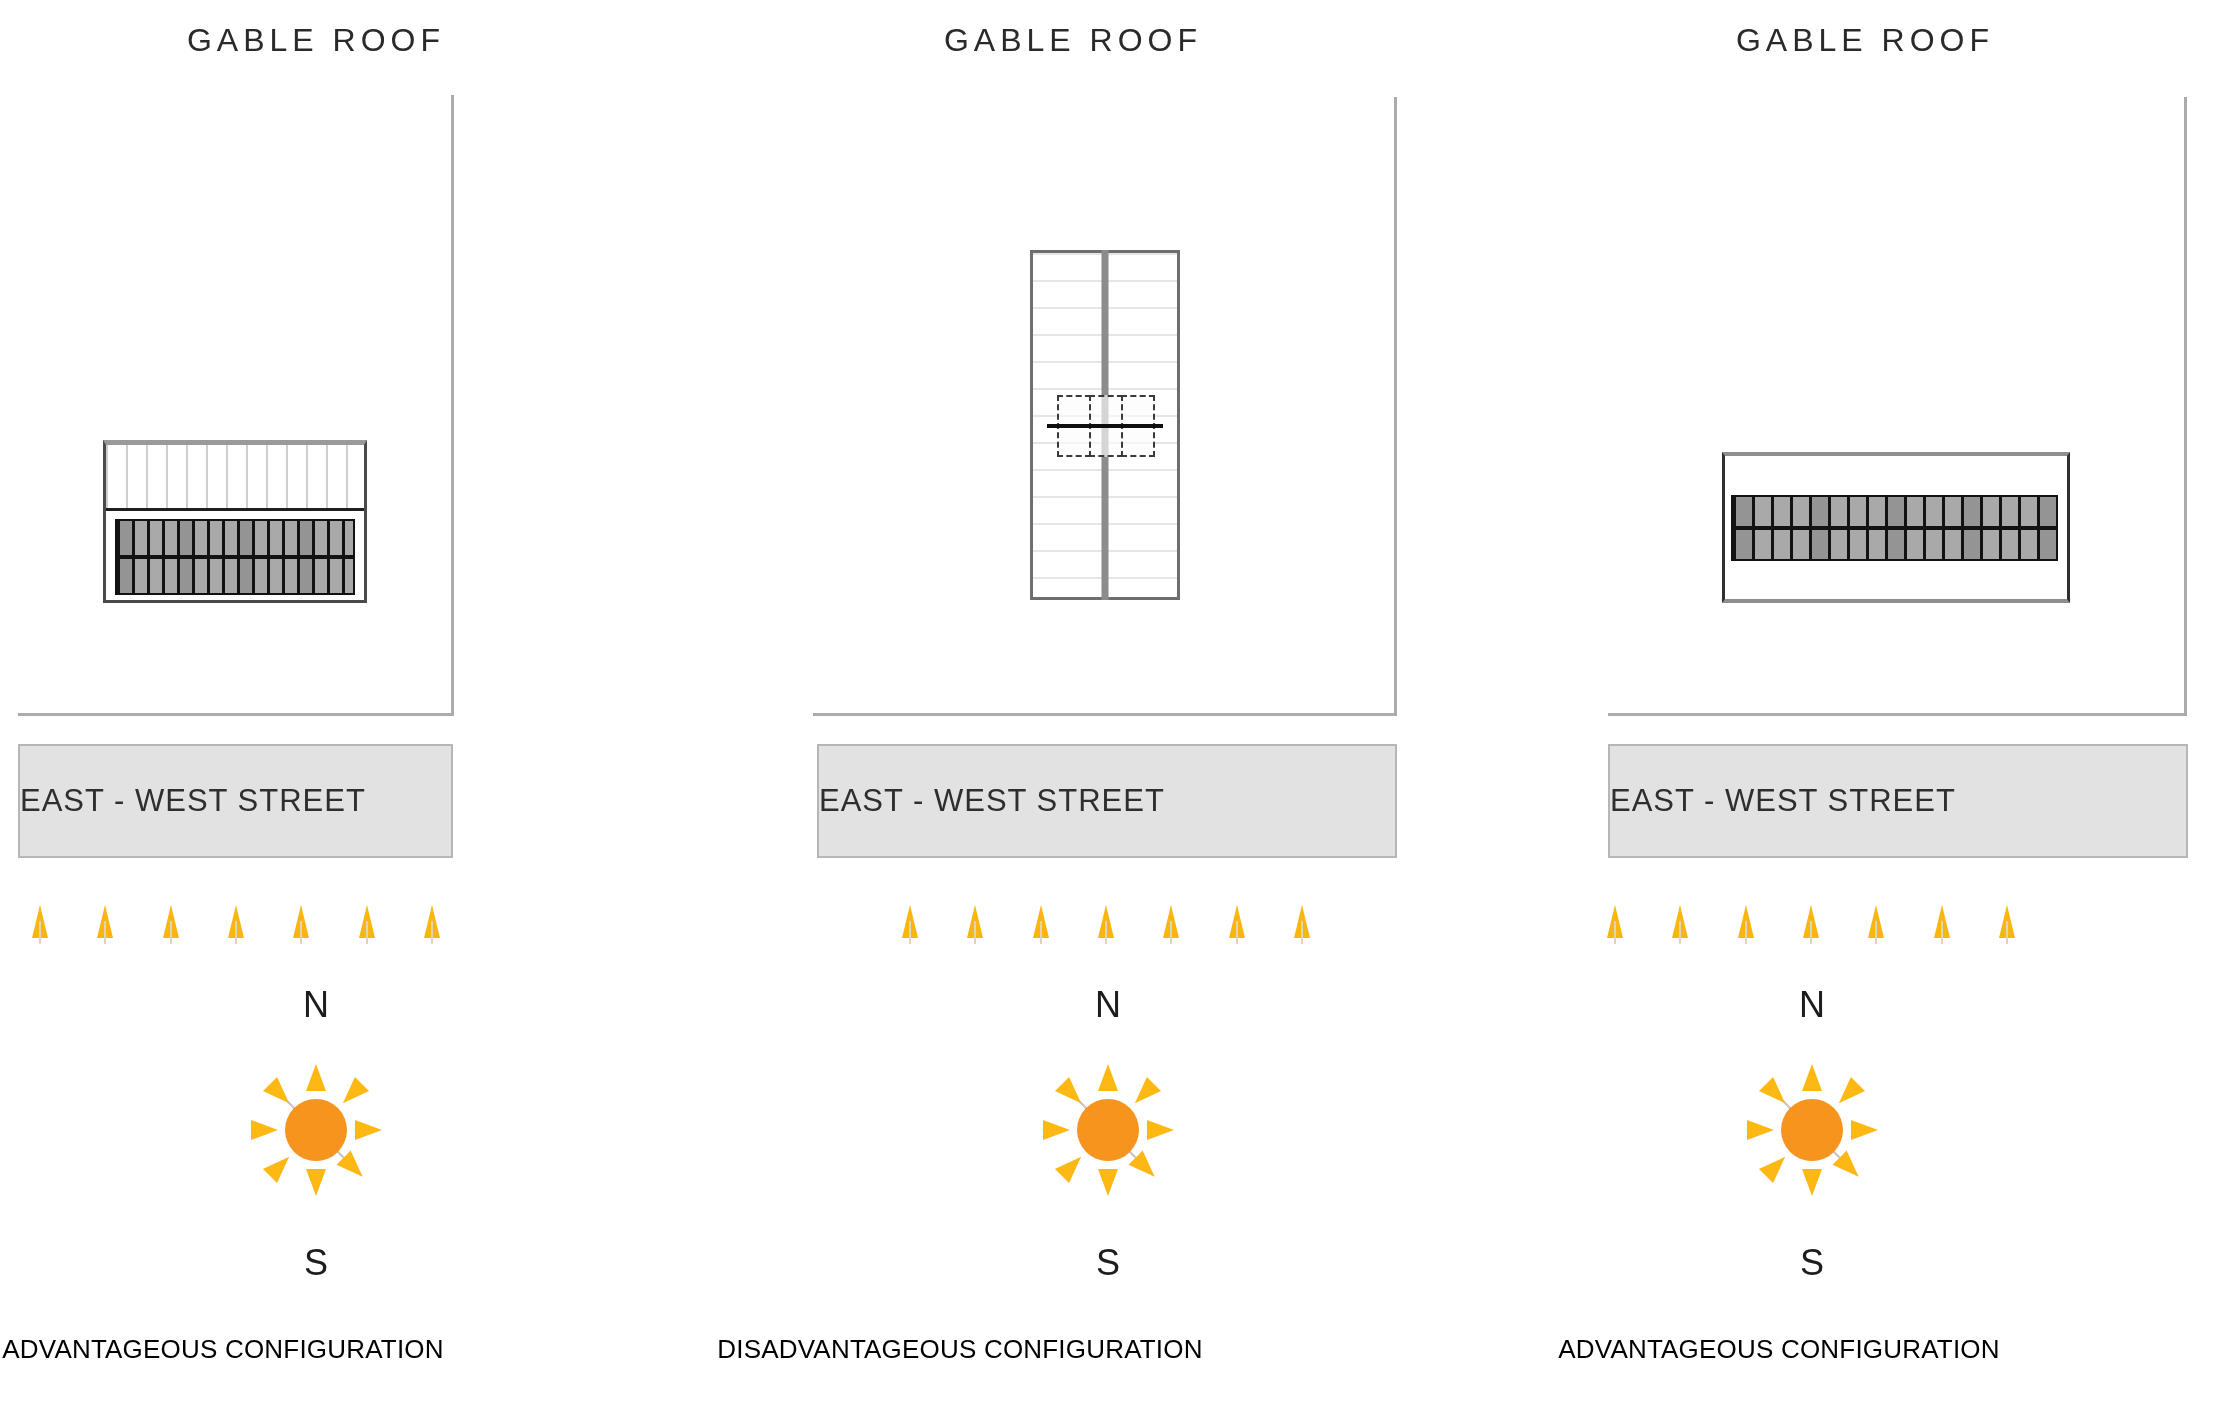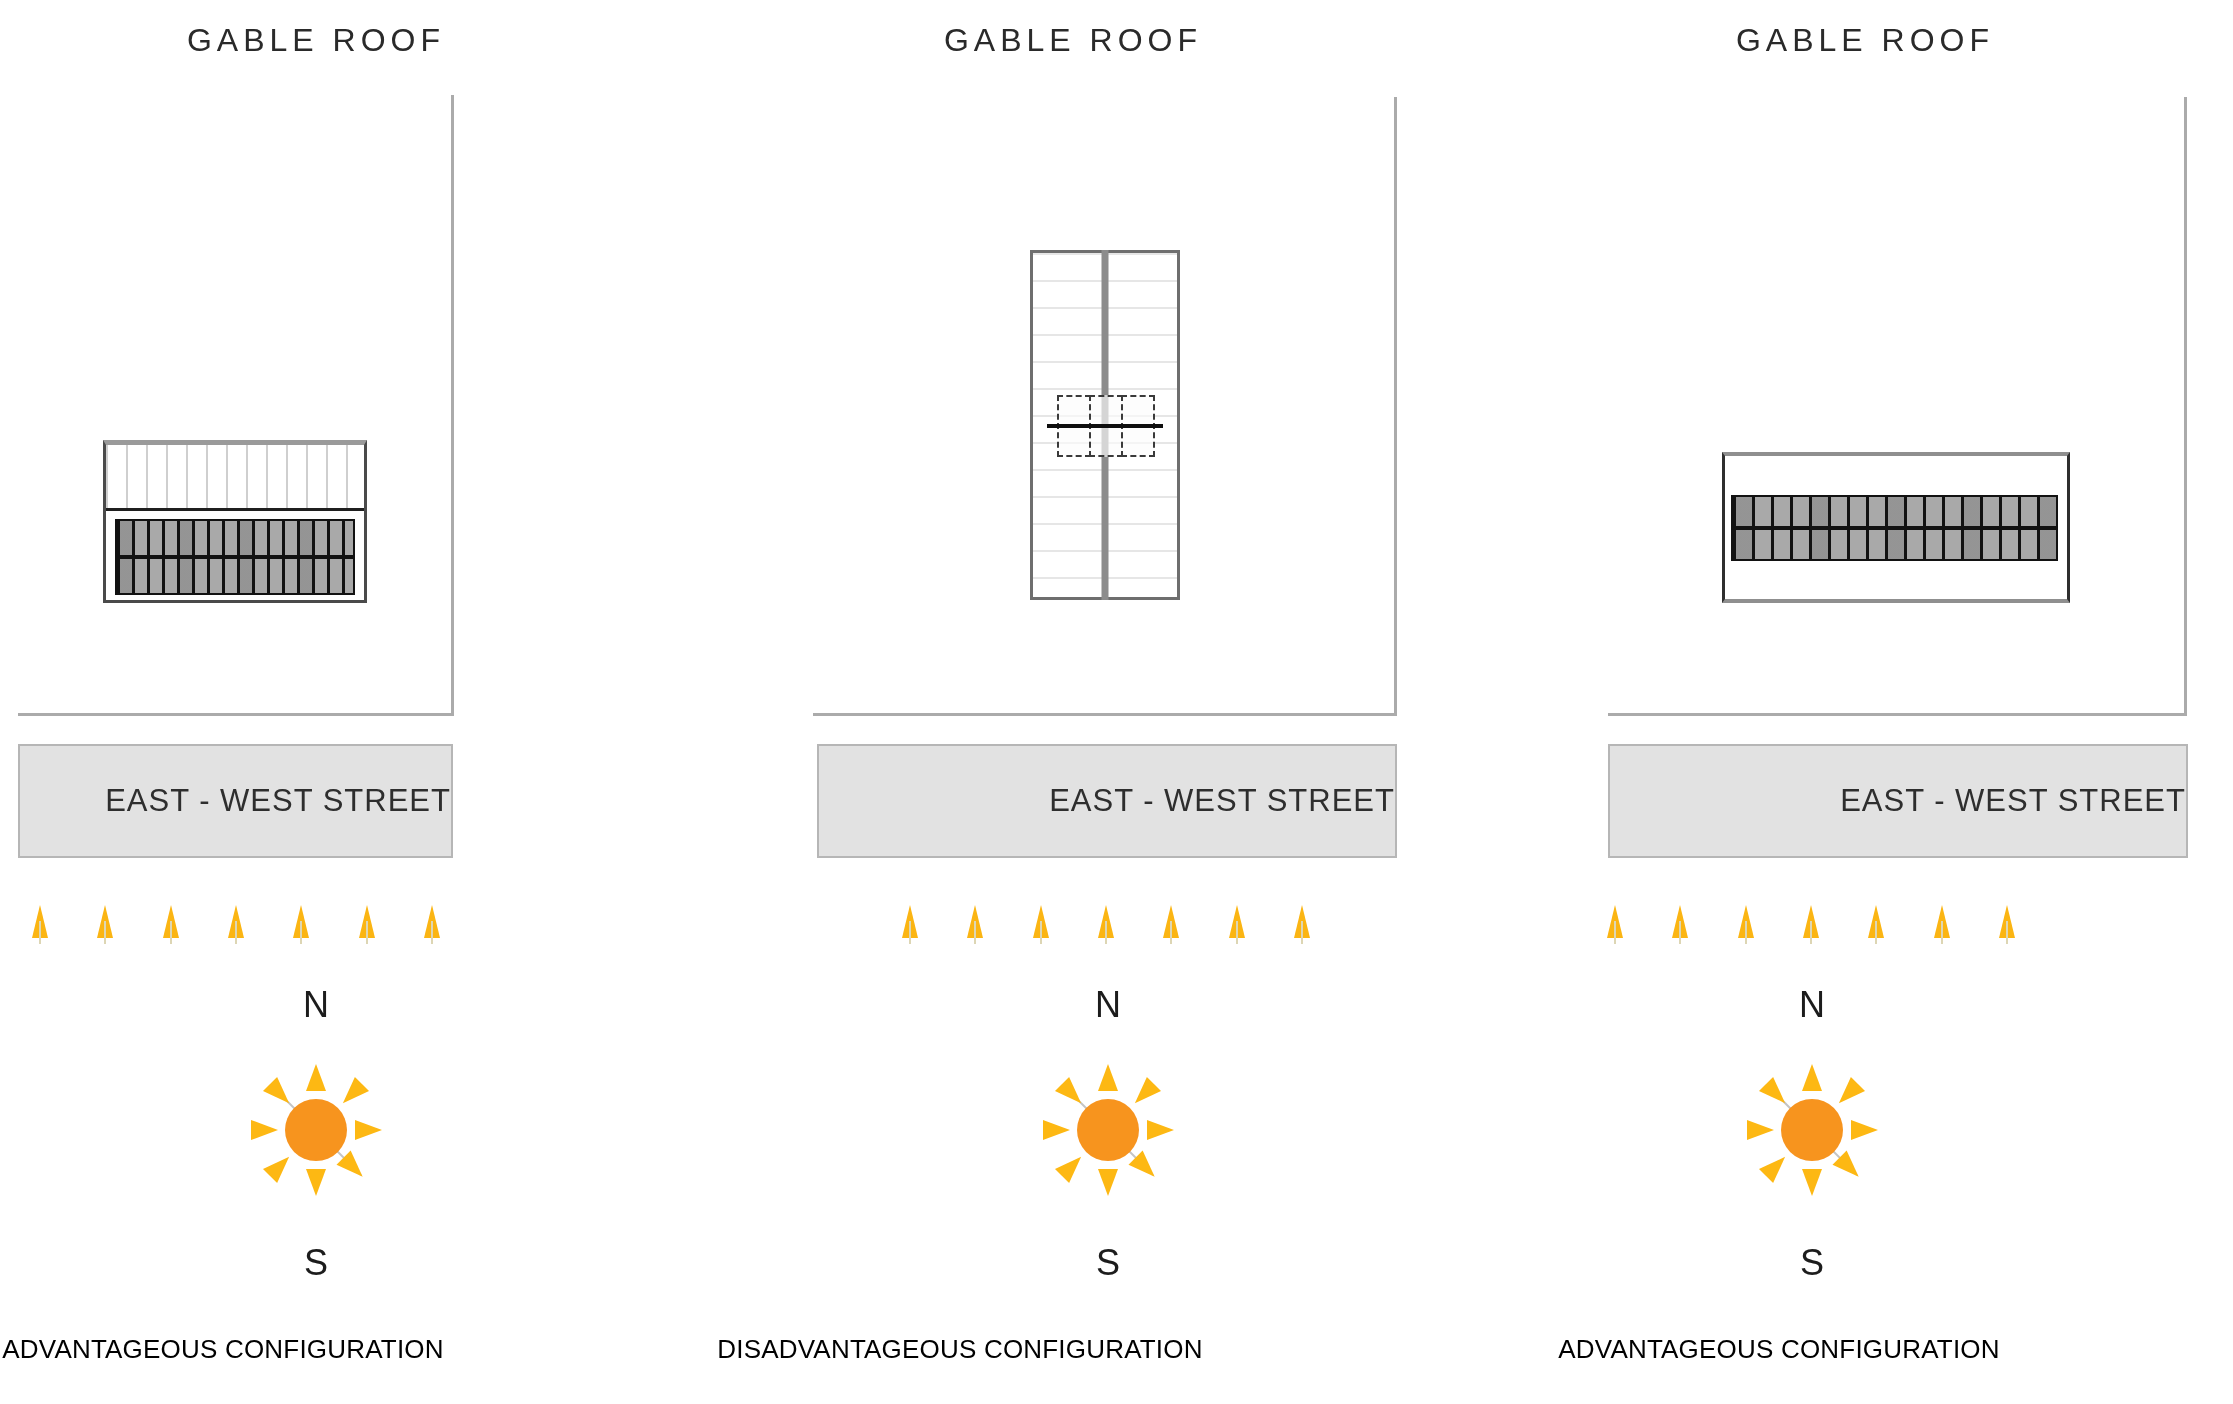--- a/index.html
+++ b/index.html
@@ -9,21 +9,21 @@
   .title{position:absolute;top:22px;transform:translateX(-50%);
          font-size:32px;letter-spacing:5px;color:#2a2a2a;white-space:nowrap;text-align:right;}
 
   
   .lot-v{position:absolute;width:3px;background:#ababab;}
   .lot-h{position:absolute;height:3px;background:#ababab;}
 
   
   .street{position:absolute;top:744px;height:114px;box-sizing:border-box;
           background:#e2e2e2;border:2px solid #b6b6b6;
-          display:flex;align-items:center;justify-content:flex-end;
+          display:flex;align-items:center;justify-content:flex-start;
           font-size:31px;letter-spacing:1px;color:#2e2e2e;white-space:nowrap;}
 
   
   .arrows{position:absolute;top:888px;width:408px;display:flex;justify-content:space-between;}
   .arrow{position:relative;width:16px;height:60px;}
   .arrow .tri{width:0;height:0;border-left:8px solid transparent;
               border-right:8px solid transparent;border-bottom:33px solid #fbb513;}
   .arrow .stem{position:absolute;left:7px;top:33px;width:2px;height:23px;background:#ddd6b4;}
 
   

